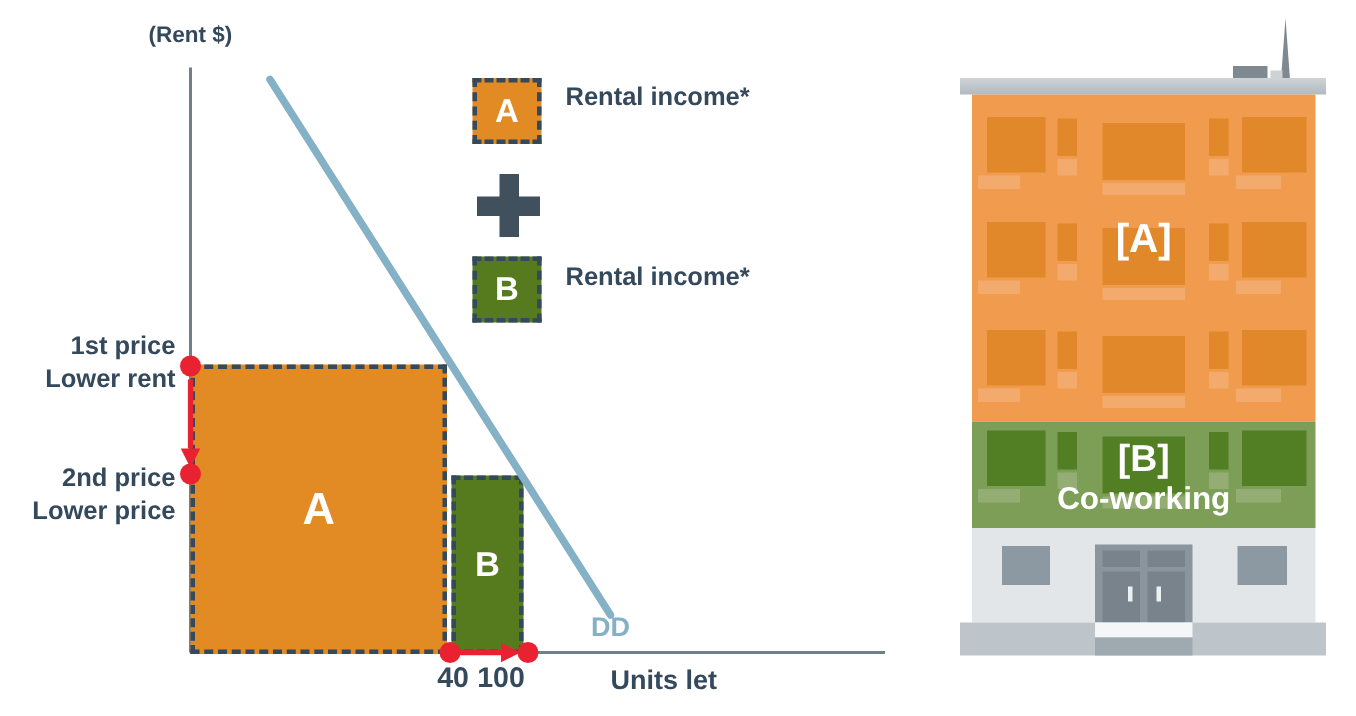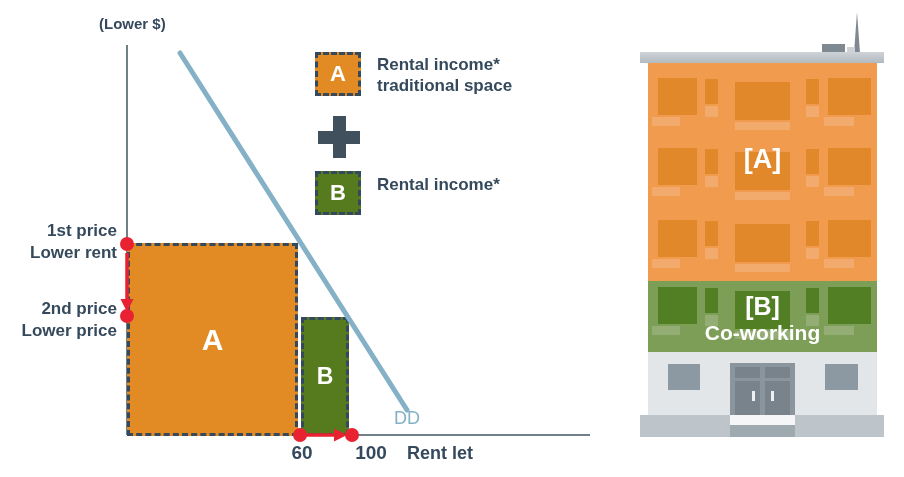--- a/index.html
+++ b/index.html
@@ -9,29 +9,29 @@
   }
   .abs{position:absolute;}
 
   
   .axis{background:#708089;}
   .y-axis{left:126px;top:45px;width:2px;height:390px;}
   .x-axis{left:127px;top:434px;width:463px;height:2px;}
   .rent-label{left:99px;top:15px;font-size:15px;font-weight:700;}
   .price-block{left:0;width:117px;text-align:right;font-size:17px;font-weight:700;line-height:22px;}
   .price-1{top:220px;}
-  .price-2{top:298px;}
+  .price-2{top:308px;}
   .rect-area{box-sizing:border-box;border:3px dashed #35495c;display:flex;align-items:center;justify-content:center;color:#fff;font-weight:700;}
   .rect-a{left:127px;top:243px;width:171px;height:193px;background:#e28b25;font-size:30px;z-index:1;}
   .rect-b{left:301px;top:317px;width:48px;height:119px;background:#567b1f;font-size:23px;z-index:1;}
   .chart-svg{left:0;top:0;width:904px;height:477px;z-index:5;pointer-events:none;}
-  .dd-label{left:394px;top:408px;font-size:18px;font-weight:400;color:#84b1c6;z-index:6;}
+  .dd-label{left:394px;top:408px;font-size:18px;font-weight:700;color:#84b1c6;z-index:6;}
   .tick{top:442px;font-size:19px;font-weight:700;text-align:center;z-index:6;}
   .tick-80{left:285px;width:34px;}
-  .tick-100{left:350px;width:42px;}
+  .tick-100{left:313px;width:42px;}
   .units-label{left:407px;top:443px;font-size:18px;font-weight:700;z-index:6;}
 
   
   .swatch{box-sizing:border-box;width:46px;height:44px;border:3px dashed #35495c;display:flex;align-items:center;justify-content:center;color:#fff;font-size:22px;font-weight:700;}
   .swatch-a{left:315px;top:52px;background:#e28b25;}
   .swatch-b{left:315px;top:171px;background:#567b1f;}
   .legend-text{left:377px;font-size:17px;font-weight:700;line-height:21px;}
   .legend-text-a{top:54px;}
   .legend-text-b{top:174px;}
   .plus{left:318px;top:116px;width:42px;height:42px;}
@@ -92,21 +92,21 @@
   .handle-r{left:41px;}
 </style>
 </head>
 <body>
 
 <div class="canvas">
 
   <div class="abs axis y-axis"></div>
   <div class="abs axis x-axis"></div>
 
-  <div class="abs rent-label">(Lower $)</div>
+  <div class="abs rent-label">(Rent $)</div>
 
   <div class="abs price-block price-1">
     <div>1st price</div>
     <div>Lower rent</div>
   </div>
   <div class="abs price-block price-2">
     <div>2nd price</div>
     <div>Lower price</div>
   </div>
 
@@ -123,30 +123,29 @@
     <polygon points="120.5,299 133.5,299 127,312" fill="#e82231"></polygon>
     <line x1="306" y1="435" x2="334" y2="435" stroke="#e82231" stroke-width="3.5"></line>
     <polygon points="334,428.5 334,441.5 347,435" fill="#e82231"></polygon>
     <circle cx="127" cy="244" r="7" fill="#e82231"></circle>
     <circle cx="127" cy="316" r="7" fill="#e82231"></circle>
     <circle cx="300" cy="435" r="7" fill="#e82231"></circle>
     <circle cx="352" cy="435" r="7" fill="#e82231"></circle>
   </svg>
 
   <div class="abs dd-label">DD</div>
-  <div class="abs tick tick-80">60</div>
+  <div class="abs tick tick-80">40</div>
   <div class="abs tick tick-100">100</div>
-  <div class="abs units-label">Rent let</div>
+  <div class="abs units-label">Units let</div>
 
   <div class="abs swatch swatch-a">
     <span>A</span>
   </div>
   <div class="abs legend-text legend-text-a">
     <div>Rental income*</div>
-    <div>traditional space</div>
   </div>
 
   <div class="abs plus"></div>
 
   <div class="abs swatch swatch-b">
     <span>B</span>
   </div>
   <div class="abs legend-text legend-text-b">
     <div>Rental income*</div>
   </div>

